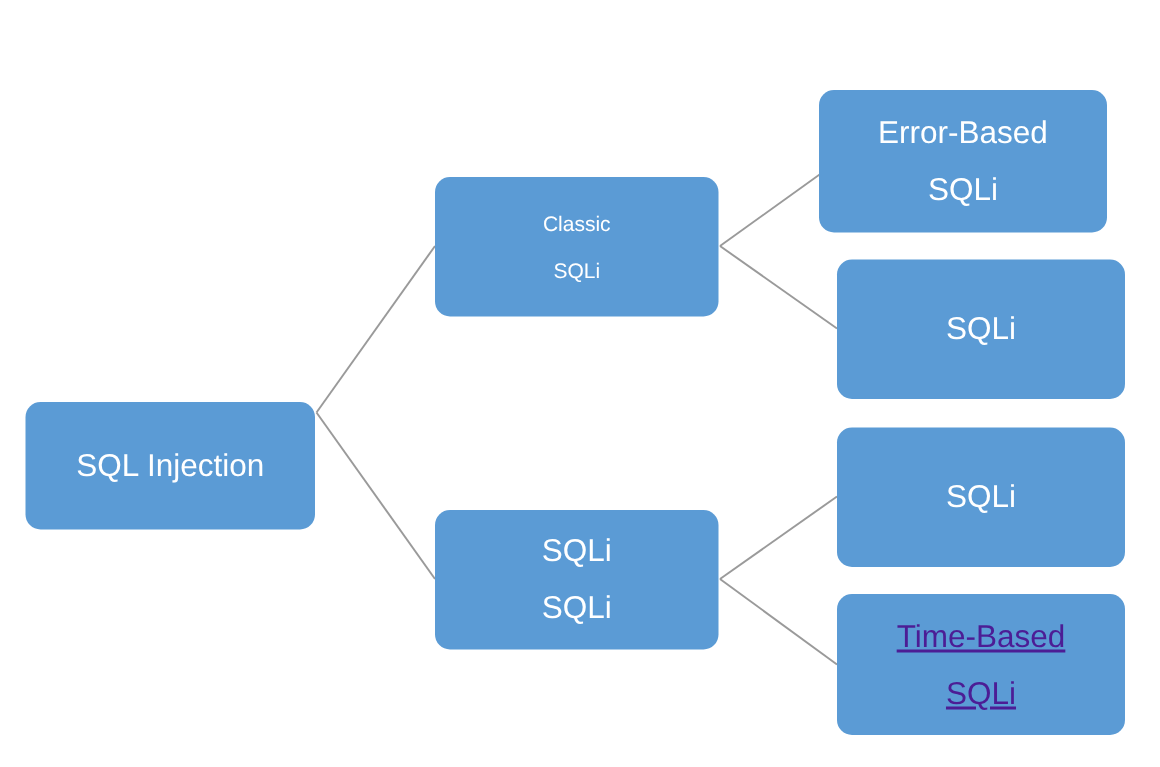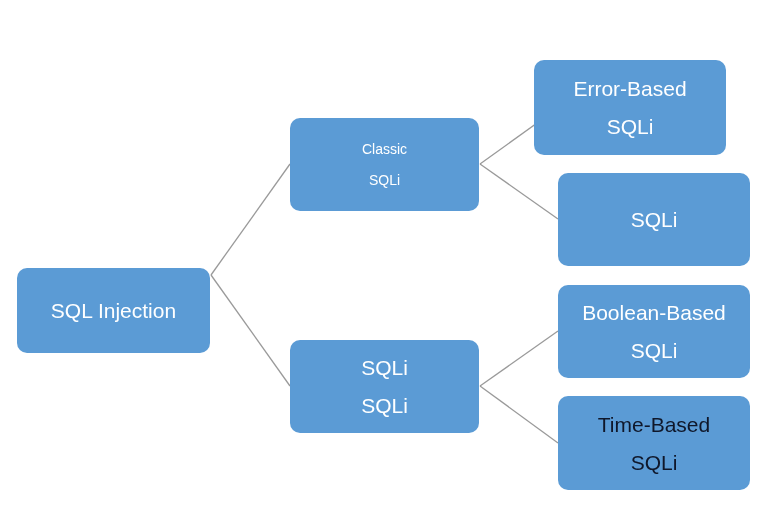--- a/index.html
+++ b/index.html
@@ -63,21 +63,21 @@
   }
   #node-blind {
     left: 290px;
     top: 340px;
     width: 189px;
     height: 93px;
     font-size: 21px;
   }
   
   #node-error {
-    left: 534px;
+    left: 546px;
     top: 60px;
     width: 192px;
     height: 95px;
     font-size: 21px;
   }
   #node-union {
     left: 558px;
     top: 173px;
     width: 192px;
     height: 93px;
@@ -133,22 +133,21 @@
   <div class="node" id="node-error" style="background: rgb(91, 155, 213); color: rgb(255, 255, 255);">
     <span class="line1">Error-Based</span>
     <span class="line2">SQLi</span>
   </div>
 
   <div class="node" id="node-union" style="background: rgb(91, 155, 213); color: rgb(255, 255, 255);">
     <span class="line2">SQLi</span>
   </div>
 
   <div class="node" id="node-boolean" style="background: rgb(91, 155, 213); color: rgb(255, 255, 255);">
-    <span class="line1">Boolean-Based</span>
     <span class="line2">SQLi</span>
   </div>
 
-  <div class="node" id="node-time" style="background: rgb(91, 155, 213); color: #0f172a;">
+  <div class="node" id="node-time" style="background: rgb(91, 155, 213); color: #4c1d95; text-decoration: underline;">
     <span class="line1">Time-Based</span>
     <span class="line2">SQLi</span>
   </div>
 
 </div>
 
 </body></html>

